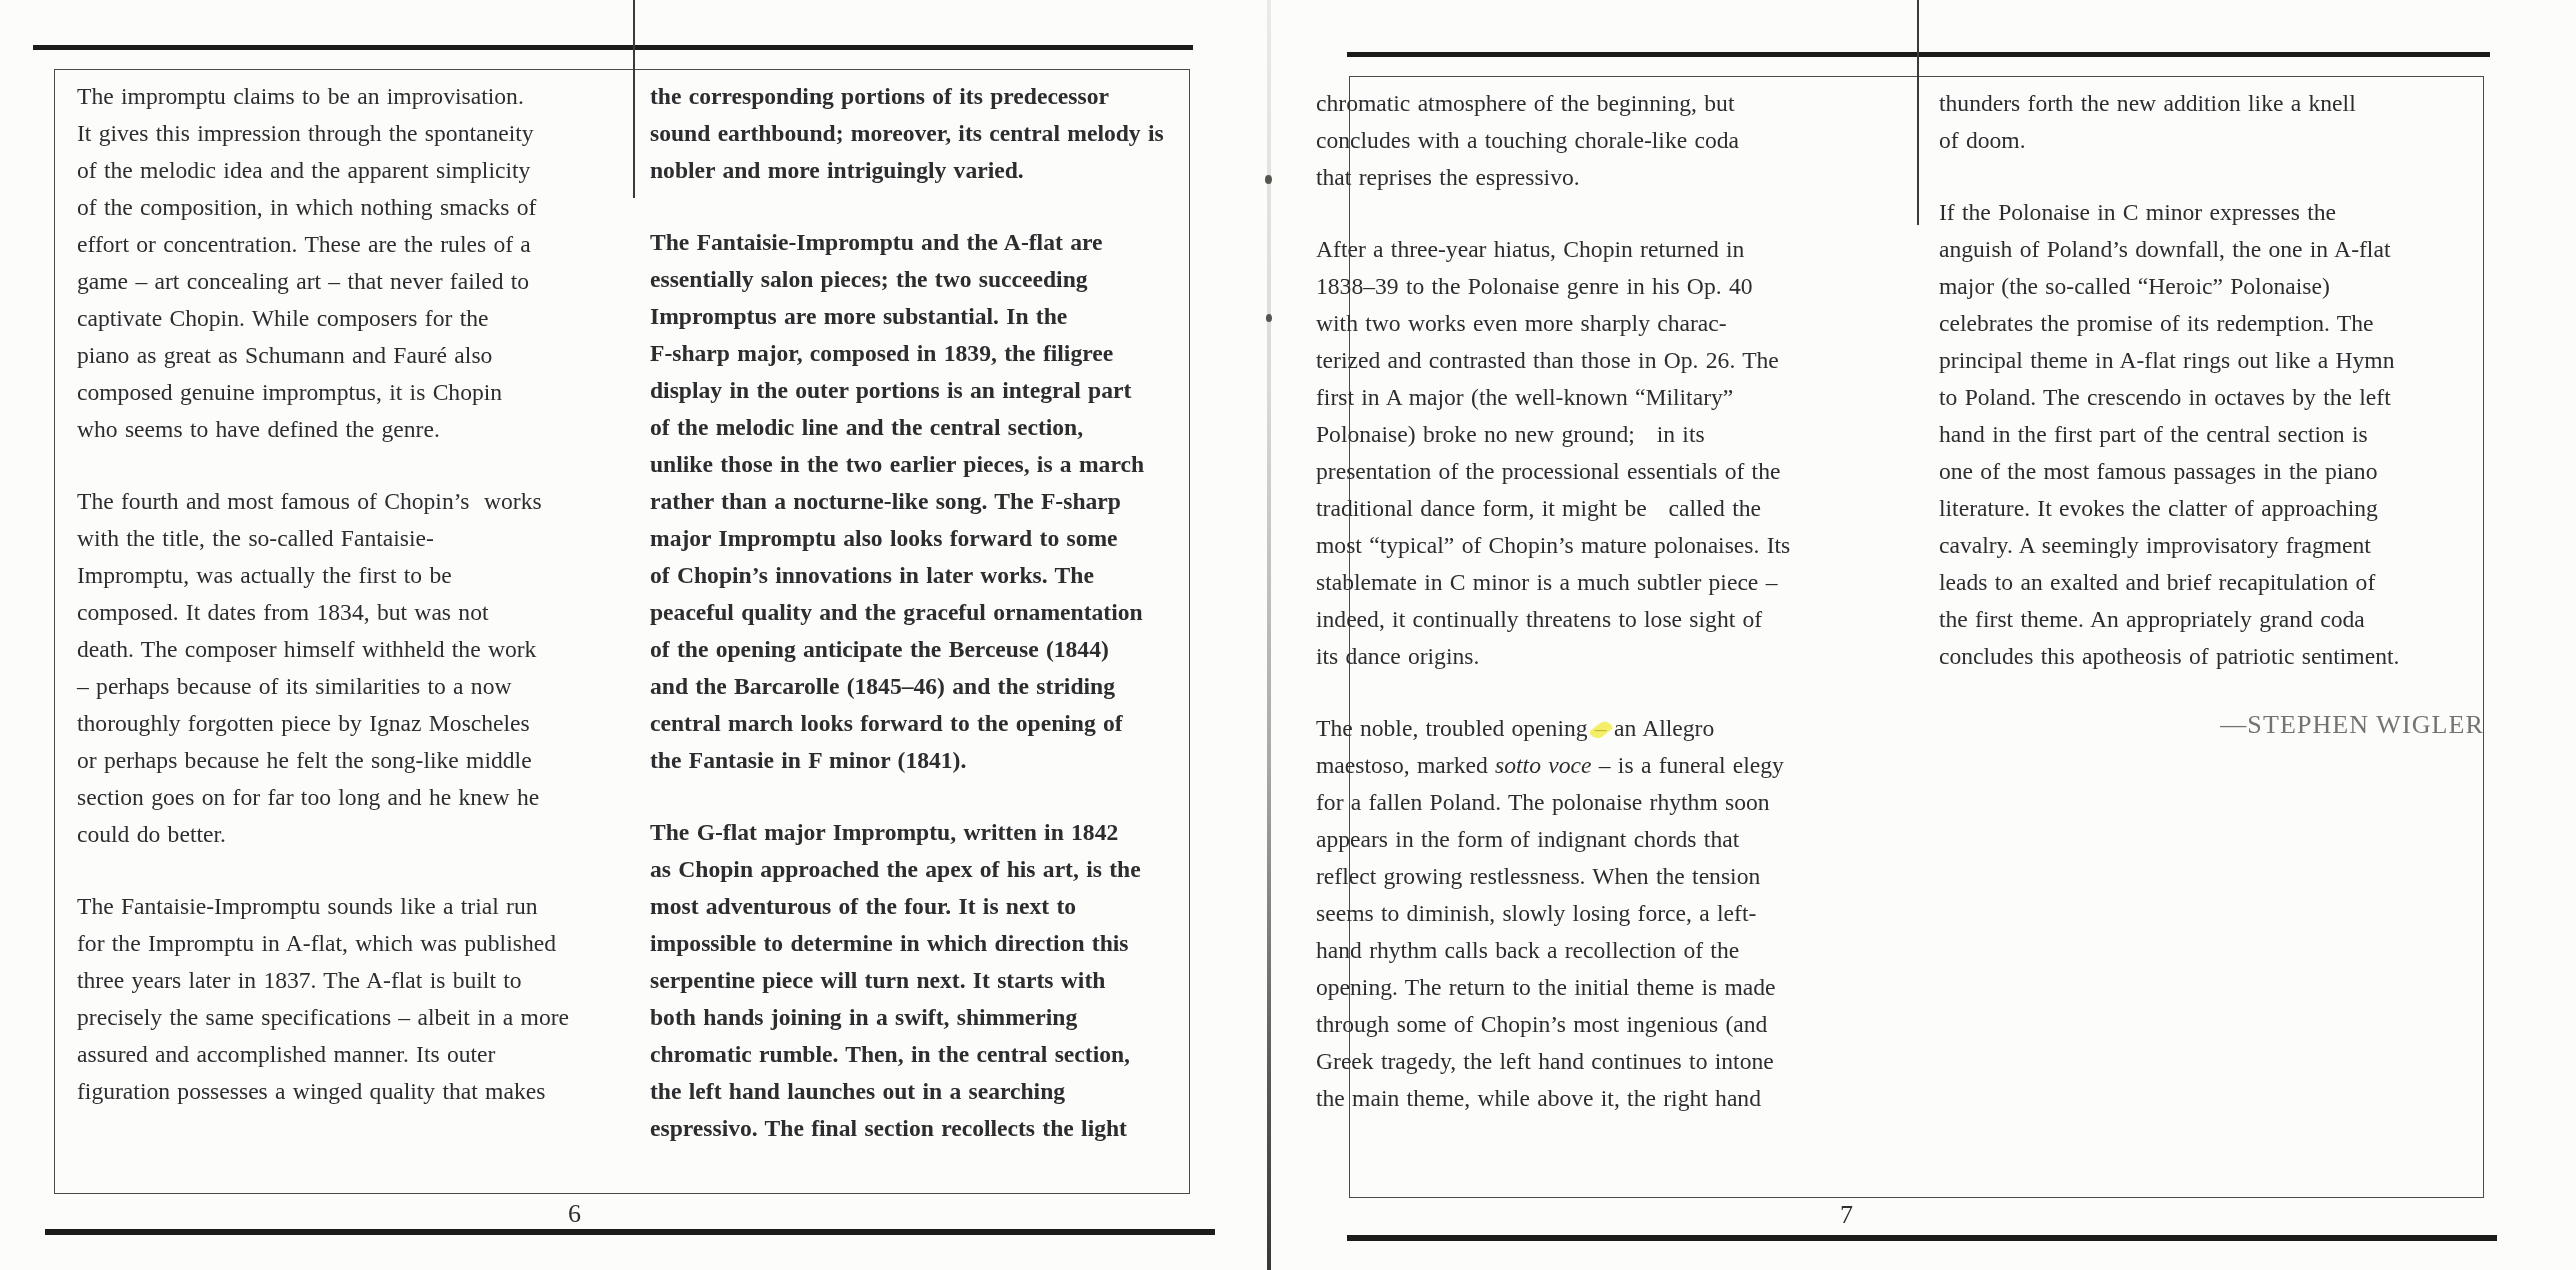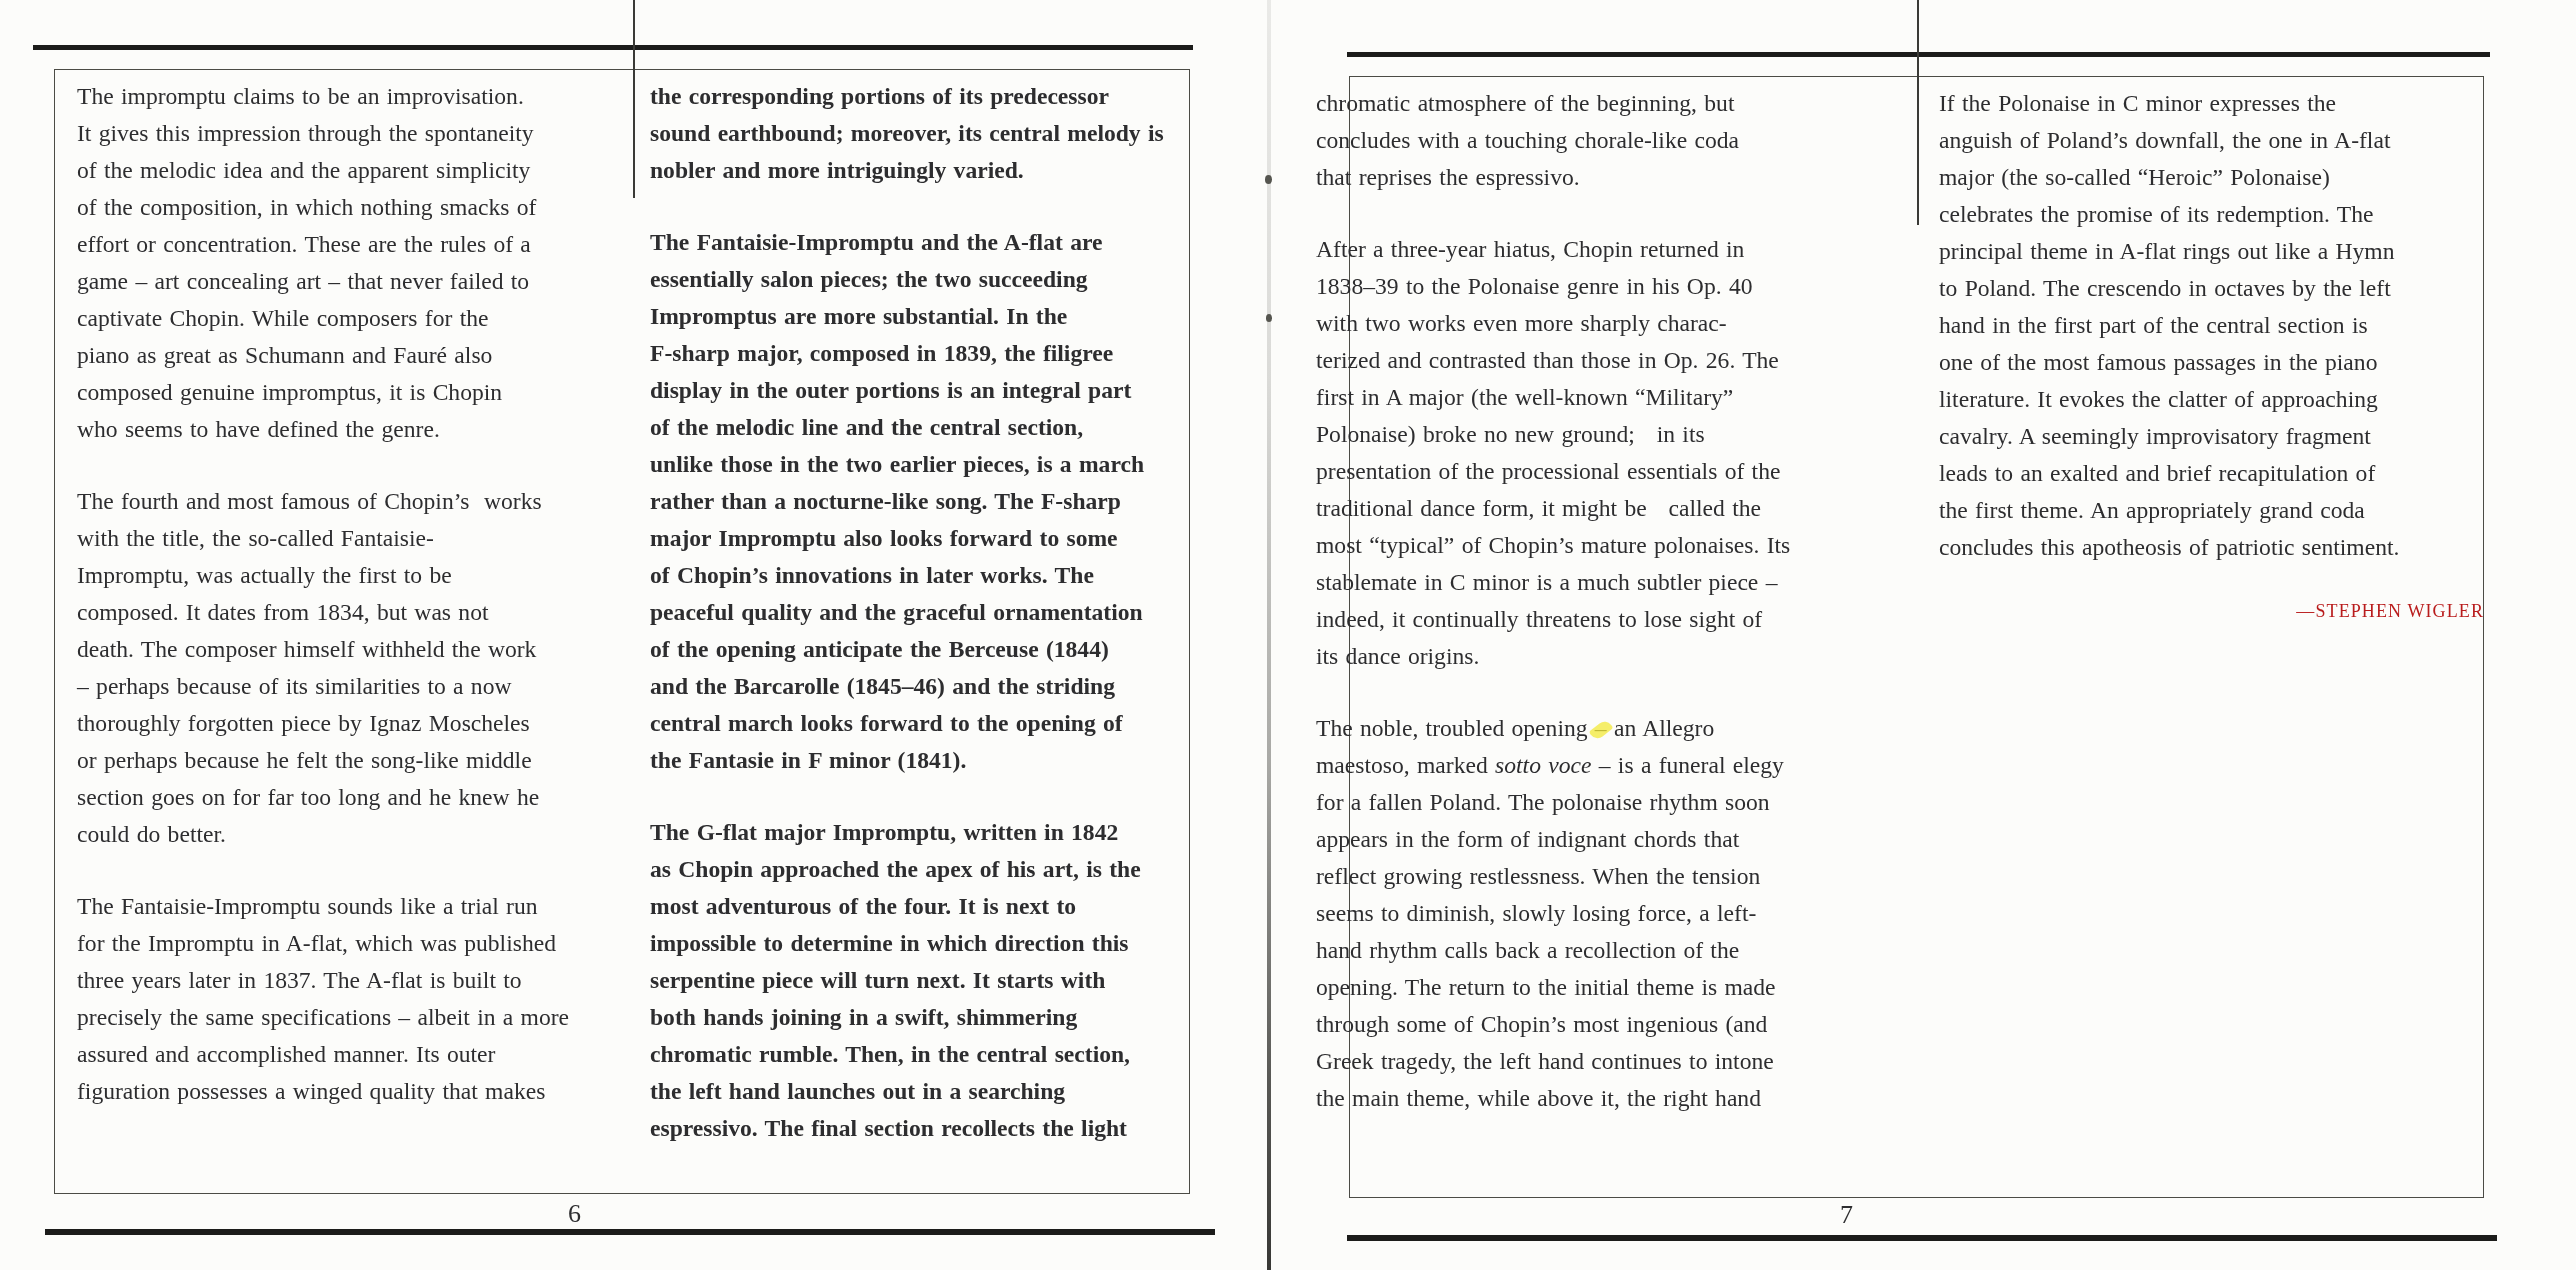--- a/index.html
+++ b/index.html
@@ -44,24 +44,24 @@
   }
   .tline {
     white-space: pre;
     line-height: 37px;
     word-spacing: 1.4px;
   }
   em { font-style: italic; }
   .byline {
     margin-top: 19px;
     text-align: right;
-    font-size: 18px;
+    font-size: 26px;
     letter-spacing: 1.1px;
     white-space: pre;
-    color: #b91c1c;
+    color: #737373;
   }
   .page-number {
     position: absolute;
     font-size: 26px;
     color: #2e2e30;
   }
   .gutter-fold {
     position: absolute;
     left: 1267px;
     top: 0;
@@ -209,20 +209,24 @@
       <div class="tline">seems to diminish, slowly losing force, a left-</div>
       <div class="tline">hand rhythm calls back a recollection of the</div>
       <div class="tline">opening. The return to the initial theme is made</div>
       <div class="tline">through some of Chopin’s most ingenious (and</div>
       <div class="tline">Greek tragedy, the left hand continues to intone</div>
       <div class="tline">the main theme, while above it, the right hand</div>
     </div>
   </div>
 <div class="text-column" style="left:1939px; top:85px;">
     <div class="para">
+      <div class="tline">thunders forth the new addition like a knell</div>
+      <div class="tline">of doom.</div>
+    </div>
+    <div class="para">
       <div class="tline">If the Polonaise in C minor expresses the</div>
       <div class="tline">anguish of Poland’s downfall, the one in A-flat</div>
       <div class="tline">major (the so-called “Heroic” Polonaise)</div>
       <div class="tline">celebrates the promise of its redemption. The</div>
       <div class="tline">principal theme in A-flat rings out like a Hymn</div>
       <div class="tline">to Poland. The crescendo in octaves by the left</div>
       <div class="tline">hand in the first part of the central section is</div>
       <div class="tline">one of the most famous passages in the piano</div>
       <div class="tline">literature. It evokes the clatter of approaching</div>
       <div class="tline">cavalry. A seemingly improvisatory fragment</div>

